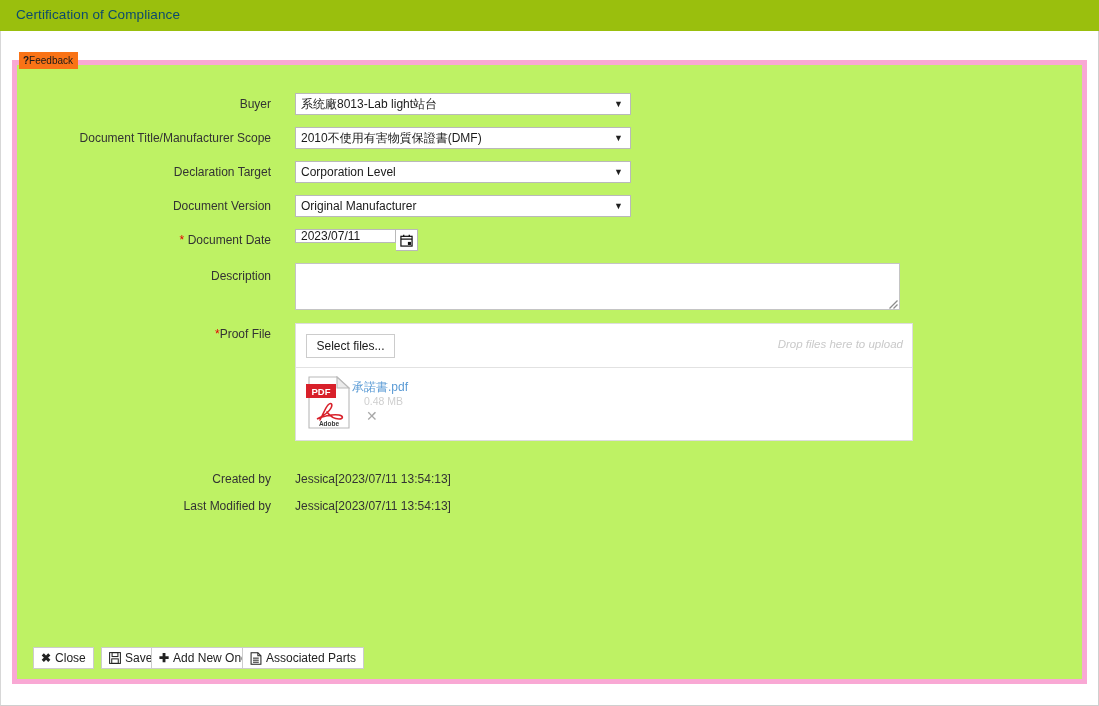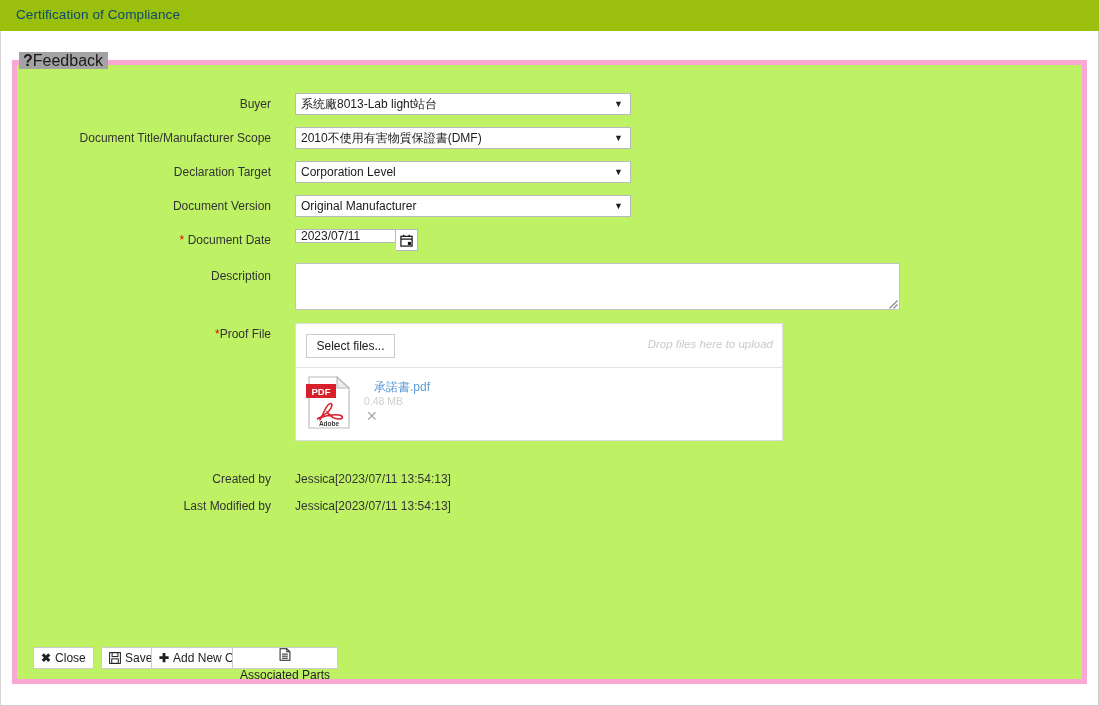--- a/index.html
+++ b/index.html
@@ -49,23 +49,23 @@
     box-sizing: border-box;
   }
 
   
   .feedback-tab {
     position: absolute;
     left: 19px;
     top: 52px;
     height: 17px;
     padding: 0 5px 0 4px;
-    background: #a3a3a3;
+    background: #f97316;
     color: #1a1a1a;
-    font-size: 16px;
+    font-size: 10px;
     line-height: 17px;
     white-space: nowrap;
     z-index: 5;
     cursor: pointer;
   }
   .feedback-tab .q {
     font-weight: bold;
     margin-right: 0px;
   }
 
@@ -182,21 +182,21 @@
     left: 869px;
     width: 13px;
     height: 13px;
     pointer-events: none;
   }
 
   
   .uploader {
     position: absolute;
     left: 278px;
-    width: 488px;
+    width: 618px;
     border: 1px solid #dddddd;
     box-sizing: border-box;
     background: #ffffff;
   }
   .uploader-top {
     position: relative;
     height: 44px;
     border-bottom: 1px solid #e2e2e2;
     box-sizing: border-box;
   }
@@ -236,21 +236,21 @@
     top: 8px;
   }
   .pdficon {
     position: absolute;
     left: 0; top: 0;
     width: 46px;
     height: 54px;
   }
   .fname {
     position: absolute;
-    left: 68px;
+    left: 46px;
     top: 3px;
     font-size: 12px;
     color: #5b9bd5;
     white-space: nowrap;
     cursor: pointer;
   }
   .fsize {
     position: absolute;
     left: 58px;
     top: 19px;
@@ -445,21 +445,21 @@
         </svg>
       </span>
       <span>Save</span>
     </button>
 
     <button class="btn" style="left:134px; top:8px;">
       <span class="ic glyph">✚</span>
       <span>Add New One</span>
     </button>
 
-    <button class="btn" style="left:215px; top:8px;flex-direction:column;">
+    <button class="btn" style="left:225px; top:8px;">
       <span class="ic">
         <svg width="12" height="13" viewBox="0 0 12 14" aria-hidden="true">
           <path d="M0.7 0.7 H8 L11.3 4 V13.3 H0.7 Z" fill="none" stroke="#222" stroke-width="1.1"></path>
           <path d="M8 0.7 V4 H11.3" fill="none" stroke="#222" stroke-width="1.1"></path>
           <line x1="2.8" y1="6.6" x2="9" y2="6.6" stroke="#222" stroke-width="1.1"></line>
           <line x1="2.8" y1="8.8" x2="9" y2="8.8" stroke="#222" stroke-width="1.1"></line>
           <line x1="2.8" y1="11" x2="9" y2="11" stroke="#222" stroke-width="1.1"></line>
         </svg>
       </span>
       <span>Associated Parts</span>

